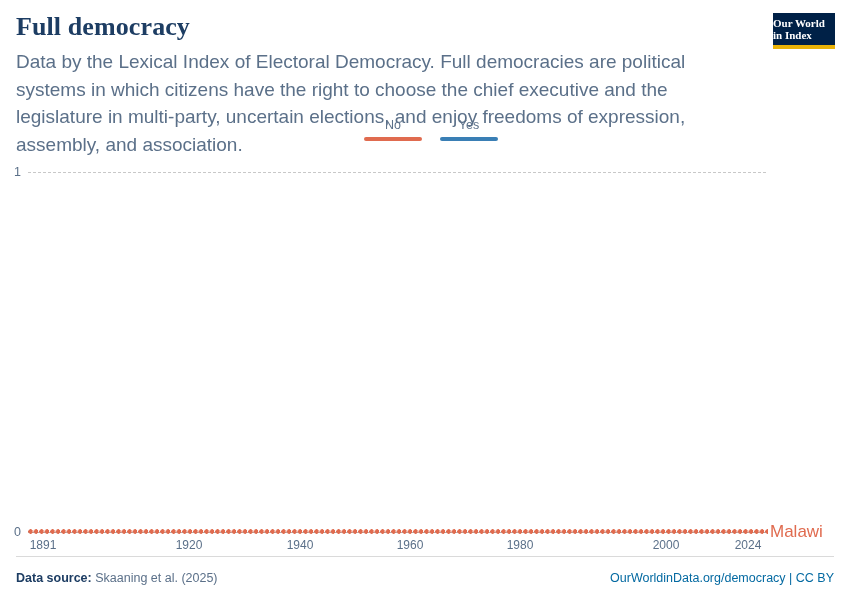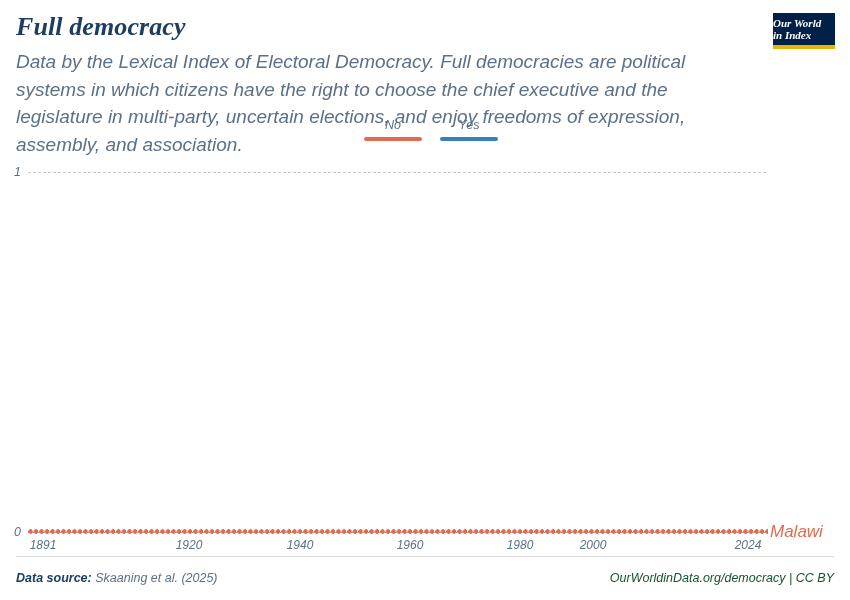--- a/index.html
+++ b/index.html
@@ -12,21 +12,20 @@
     background: #ffffff;
     font-family: "Liberation Sans", sans-serif;
     color: #1d3d63;
     overflow: hidden;
   }
   .page {
     position: relative;
     width: 850px;
     height: 600px;
     box-sizing: border-box;
-    font-style: italic;
   }
 
   
   .header {
     position: absolute;
     left: 16px;
     top: 12px;
     width: 760px;
   }
   .chart-title {
@@ -187,21 +186,21 @@
     justify-content: space-between;
     align-items: center;
     gap: 12px;
   }
   .footer-left strong {
     color: #1d3d63;
     font-weight: 700;
   }
   .footer-right a,
   .footer-right span {
-    color: #14532d;
+    color: #0369a1;
     text-decoration: none;
   }
   .footer-link { text-decoration: none; color: #5b7089; }
 </style>
 </head>
 <body>
 
 <div class="page">
 
   <div class="header">
@@ -236,21 +235,21 @@
       <div class="series-dots"></div>
     </div>
     <div class="series-label">Malawi</div>
 
     <div class="x-axis">
       <div class="x-tick" style="left:43px">1891</div>
       <div class="x-tick" style="left:189px">1920</div>
       <div class="x-tick" style="left:300px">1940</div>
       <div class="x-tick" style="left:410px">1960</div>
       <div class="x-tick" style="left:520px">1980</div>
-      <div class="x-tick" style="left:593px">2000</div>
+      <div class="x-tick" style="left:666px">2000</div>
       <div class="x-tick" style="left:748px">2024</div>
     </div>
   </div>
 
   <div class="footer-rule"></div>
   <div class="footer">
     <div class="footer-left">
       <strong>Data source:</strong>
       <span>Skaaning et al. (2025)</span>
     </div>

